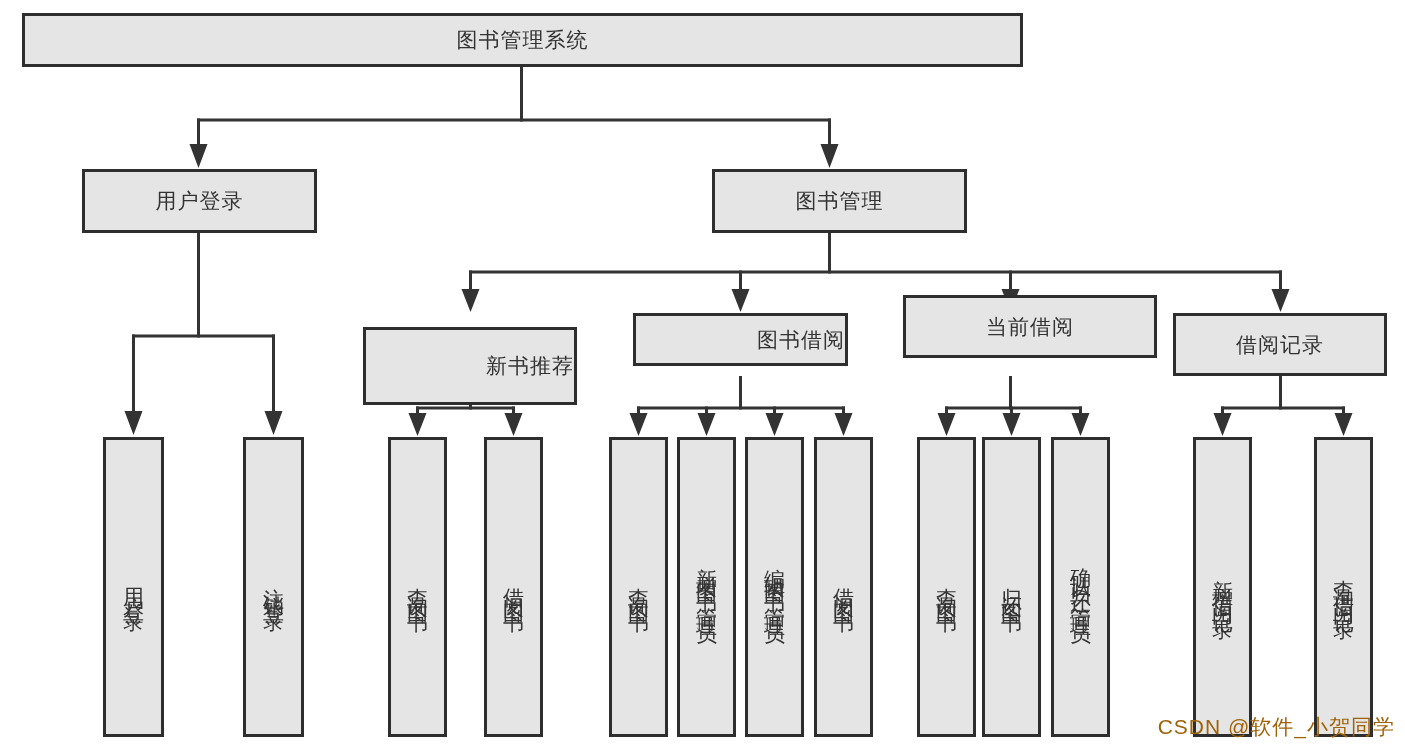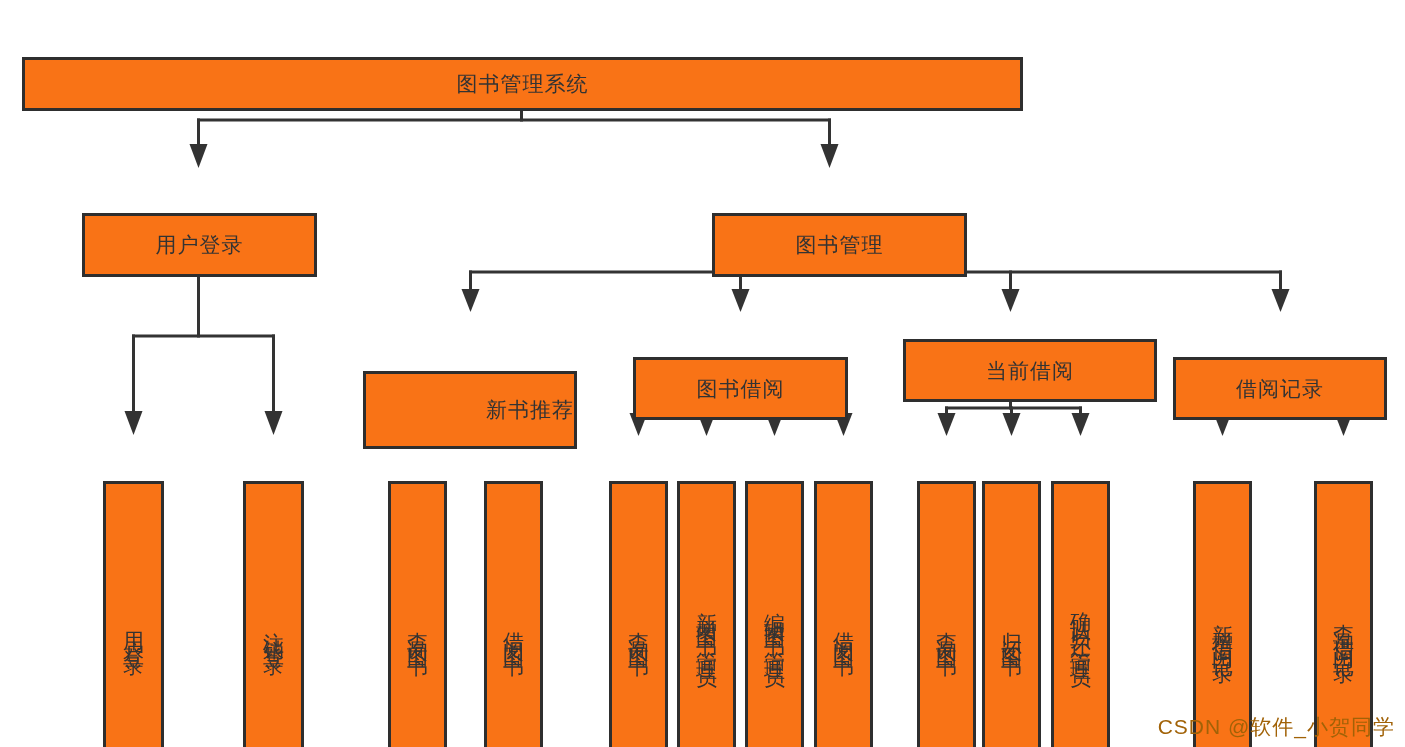--- a/index.html
+++ b/index.html
@@ -17,26 +17,25 @@
   }
   #connectors {
     position: absolute;
     left: 0;
     top: 0;
   }
   .box {
     position: absolute;
     box-sizing: border-box;
     border: 3px solid #2e2e2e;
-    background: #f97316;
+    background: #e5e5e5;
     display: flex;
     align-items: center;
     justify-content: center;
     color: #333333;
-    margin-top: 44px;
   }
   .h-label {
     font-size: 21px;
     letter-spacing: 1px;
     white-space: nowrap;
   }
   .leaf .v-label {
     writing-mode: vertical-rl;
     text-orientation: mixed;
     font-size: 21px;
@@ -135,21 +134,21 @@
   <div class="box" style="left:82px;top:169px;width:235px;height:64px;">
     <span class="h-label">用户登录</span>
   </div>
   <div class="box" style="left:712px;top:169px;width:255px;height:64px;">
     <span class="h-label">图书管理</span>
   </div>
 
   <div class="box" style="left:363px;top:327px;width:214px;height:78px;justify-content:flex-end;">
     <span class="h-label">新书推荐</span>
   </div>
-  <div class="box" style="left:633px;top:313px;width:215px;height:63px;">
+  <div class="box" style="left:633px;top:313px;width:215px;height:53px;justify-content:flex-end;">
     <span class="h-label">图书借阅</span>
   </div>
   <div class="box" style="left:903px;top:295px;width:254px;height:63px;">
     <span class="h-label">当前借阅</span>
   </div>
   <div class="box" style="left:1173px;top:313px;width:214px;height:63px;">
     <span class="h-label">借阅记录</span>
   </div>
 
   <div class="box leaf" style="left:103px;top:437px;width:61px;height:300px;">

